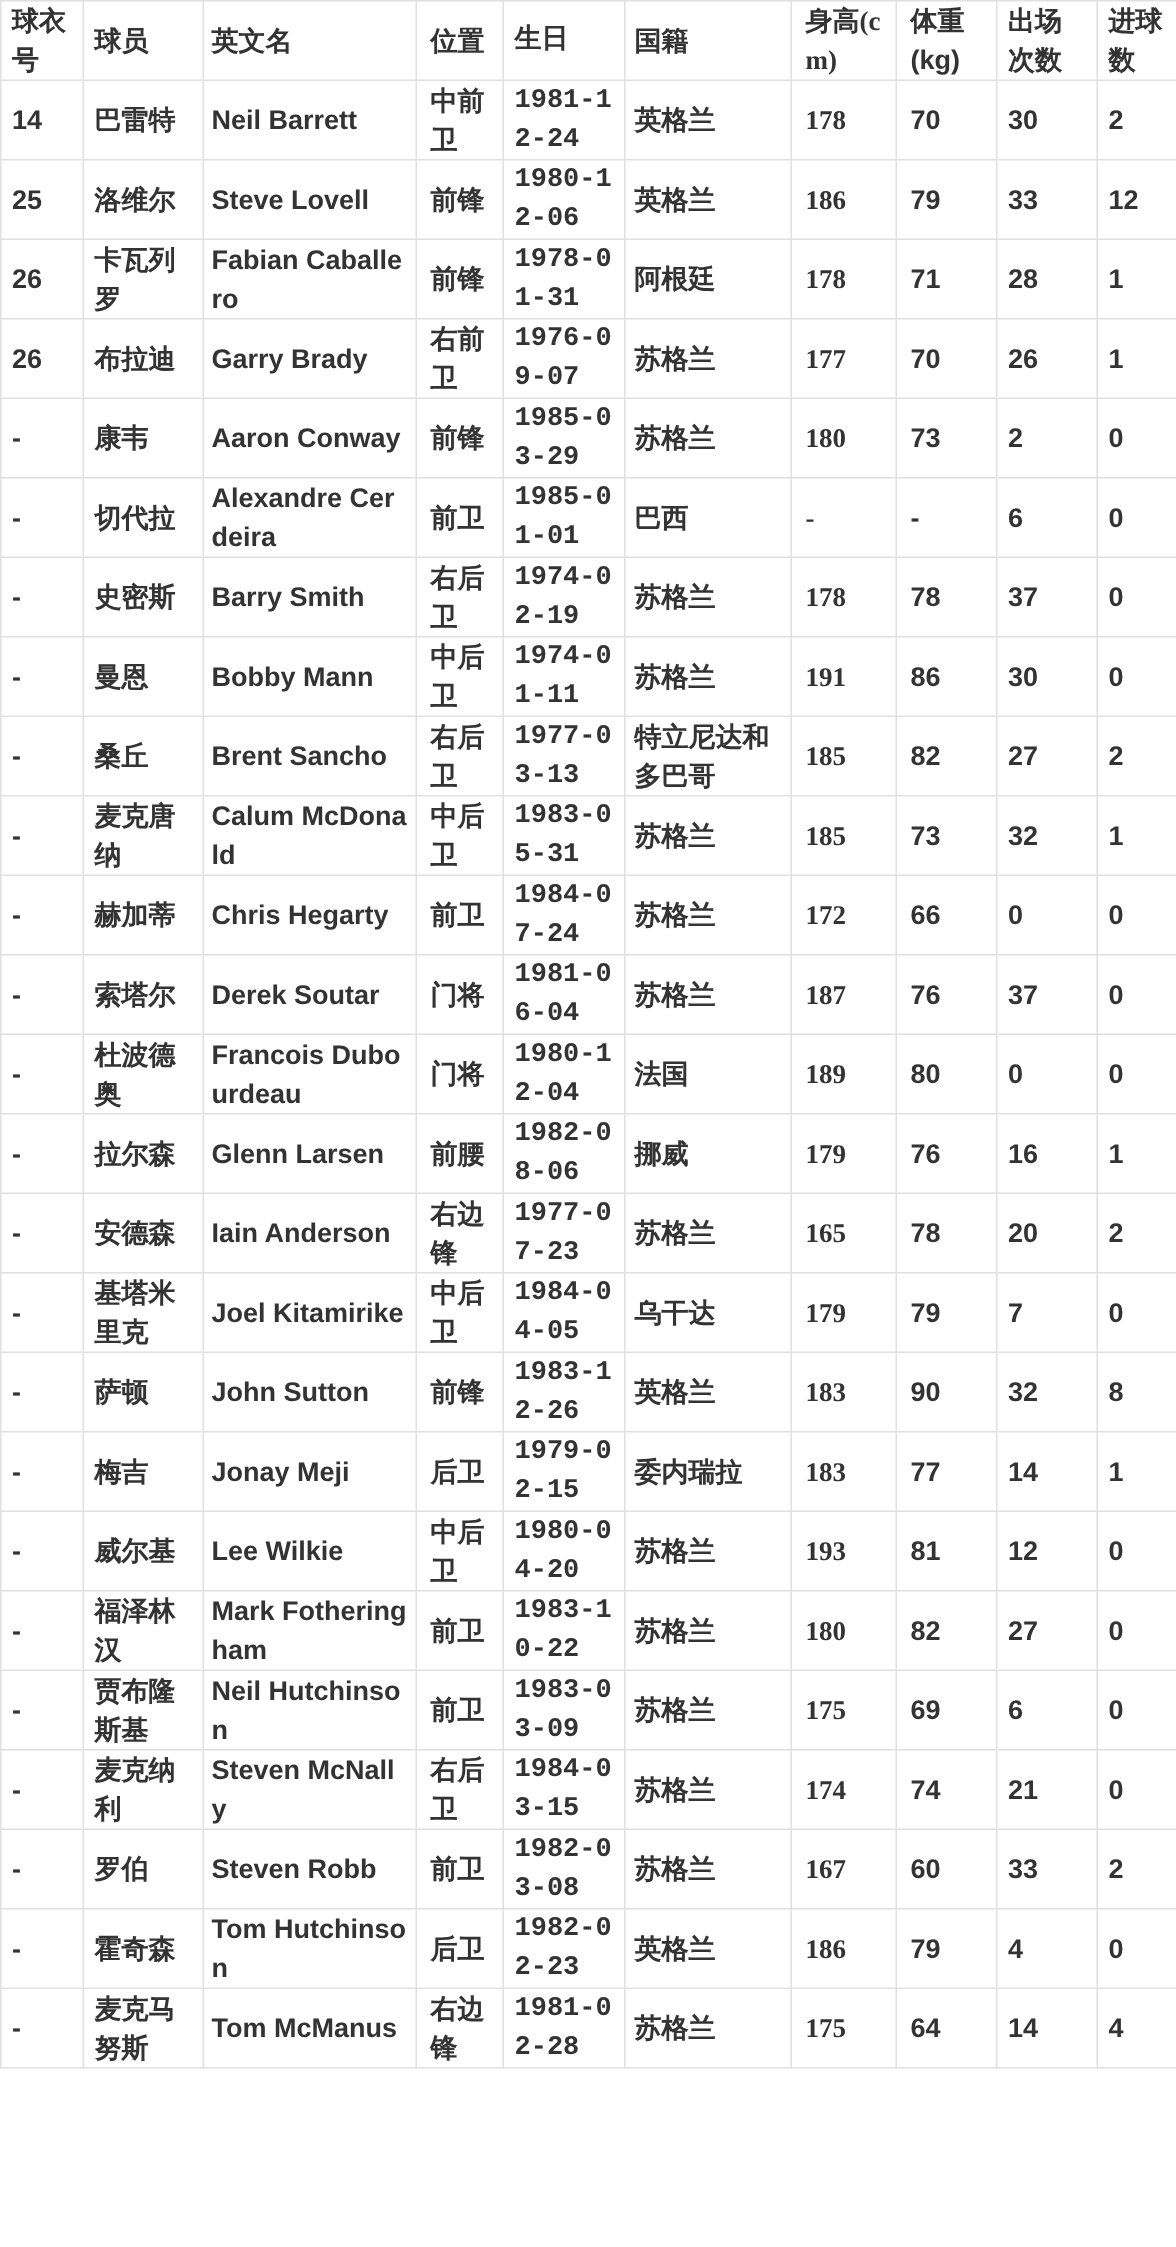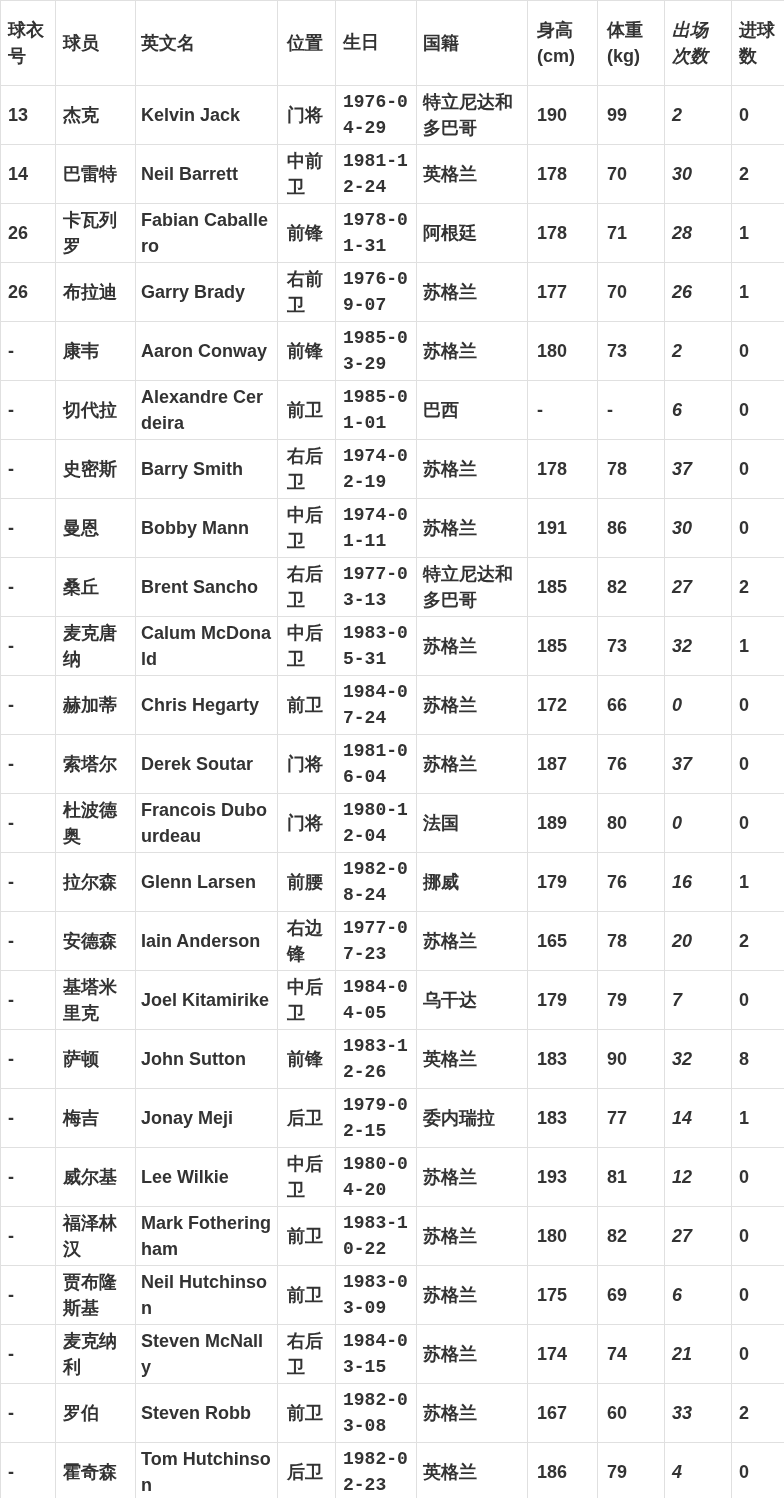--- a/index.html
+++ b/index.html
@@ -36,23 +36,23 @@
   }
   thead tr{height:48px;}
   tbody tr{height:53px;}
   
   .c0{padding:0 7px;}
   .c1{padding:0 7px;margin-left:16px;}
   .c2{padding:0 5px;}
   .c3{padding:0 9px;margin-top:15px;}
   .c4{padding:0 7px;font-family:Liberation Mono, monospace;}
   .c5{padding:0 6px;}
-  .c6{padding:16px 9px;}
+  .c6{padding:0 9px;font-family:Liberation Serif, serif;}
   .c7{padding:0 9px;}
-  .c8{padding:0 7px;font-style:italic;}
+  .c8{padding:0 7px;}
   .c9{padding:0 7px;}
 </style>
 </head>
 <body>
 
 <table class="players">
   <colgroup>
       <col style="width: 55px;">
       <col style="width: 80px;">
       <col style="width: 142px;">
@@ -73,44 +73,44 @@
         <th class="c4">生日</th>
         <th class="c5">国籍</th>
         <th class="c6">身高(cm)</th>
         <th class="c7">体重(kg)</th>
         <th class="c8">出场次数</th>
         <th class="c9">进球数</th>
       </tr>
   </thead>
   <tbody>
       <tr>
-        <td class="c0">13</td>
-        <td class="c1">杰克</td>
-        <td class="c2">Kelvin Jack</td>
-        <td class="c3">门将</td>
-        <td class="c4">1976-04-29</td>
-        <td class="c5">特立尼达和多巴哥</td>
-        <td class="c6">190</td>
-        <td class="c7">99</td>
-        <td class="c8">2</td>
-        <td class="c9">0</td>
-      </tr>
-      <tr>
         <td class="c0">14</td>
         <td class="c1">巴雷特</td>
         <td class="c2">Neil Barrett</td>
         <td class="c3">中前卫</td>
         <td class="c4">1981-12-24</td>
         <td class="c5">英格兰</td>
         <td class="c6">178</td>
         <td class="c7">70</td>
         <td class="c8">30</td>
         <td class="c9">2</td>
       </tr>
       <tr>
+        <td class="c0">25</td>
+        <td class="c1">洛维尔</td>
+        <td class="c2">Steve Lovell</td>
+        <td class="c3">前锋</td>
+        <td class="c4">1980-12-06</td>
+        <td class="c5">英格兰</td>
+        <td class="c6">186</td>
+        <td class="c7">79</td>
+        <td class="c8">33</td>
+        <td class="c9">12</td>
+      </tr>
+      <tr>
         <td class="c0">26</td>
         <td class="c1">卡瓦列罗</td>
         <td class="c2">Fabian Caballero</td>
         <td class="c3">前锋</td>
         <td class="c4">1978-01-31</td>
         <td class="c5">阿根廷</td>
         <td class="c6">178</td>
         <td class="c7">71</td>
         <td class="c8">28</td>
         <td class="c9">1</td>
@@ -233,21 +233,21 @@
         <td class="c6">189</td>
         <td class="c7">80</td>
         <td class="c8">0</td>
         <td class="c9">0</td>
       </tr>
       <tr>
         <td class="c0">-</td>
         <td class="c1">拉尔森</td>
         <td class="c2">Glenn Larsen</td>
         <td class="c3">前腰</td>
-        <td class="c4">1982-08-24</td>
+        <td class="c4">1982-08-06</td>
         <td class="c5">挪威</td>
         <td class="c6">179</td>
         <td class="c7">76</td>
         <td class="c8">16</td>
         <td class="c9">1</td>
       </tr>
       <tr>
         <td class="c0">-</td>
         <td class="c1">安德森</td>
         <td class="c2">Iain Anderson</td>

